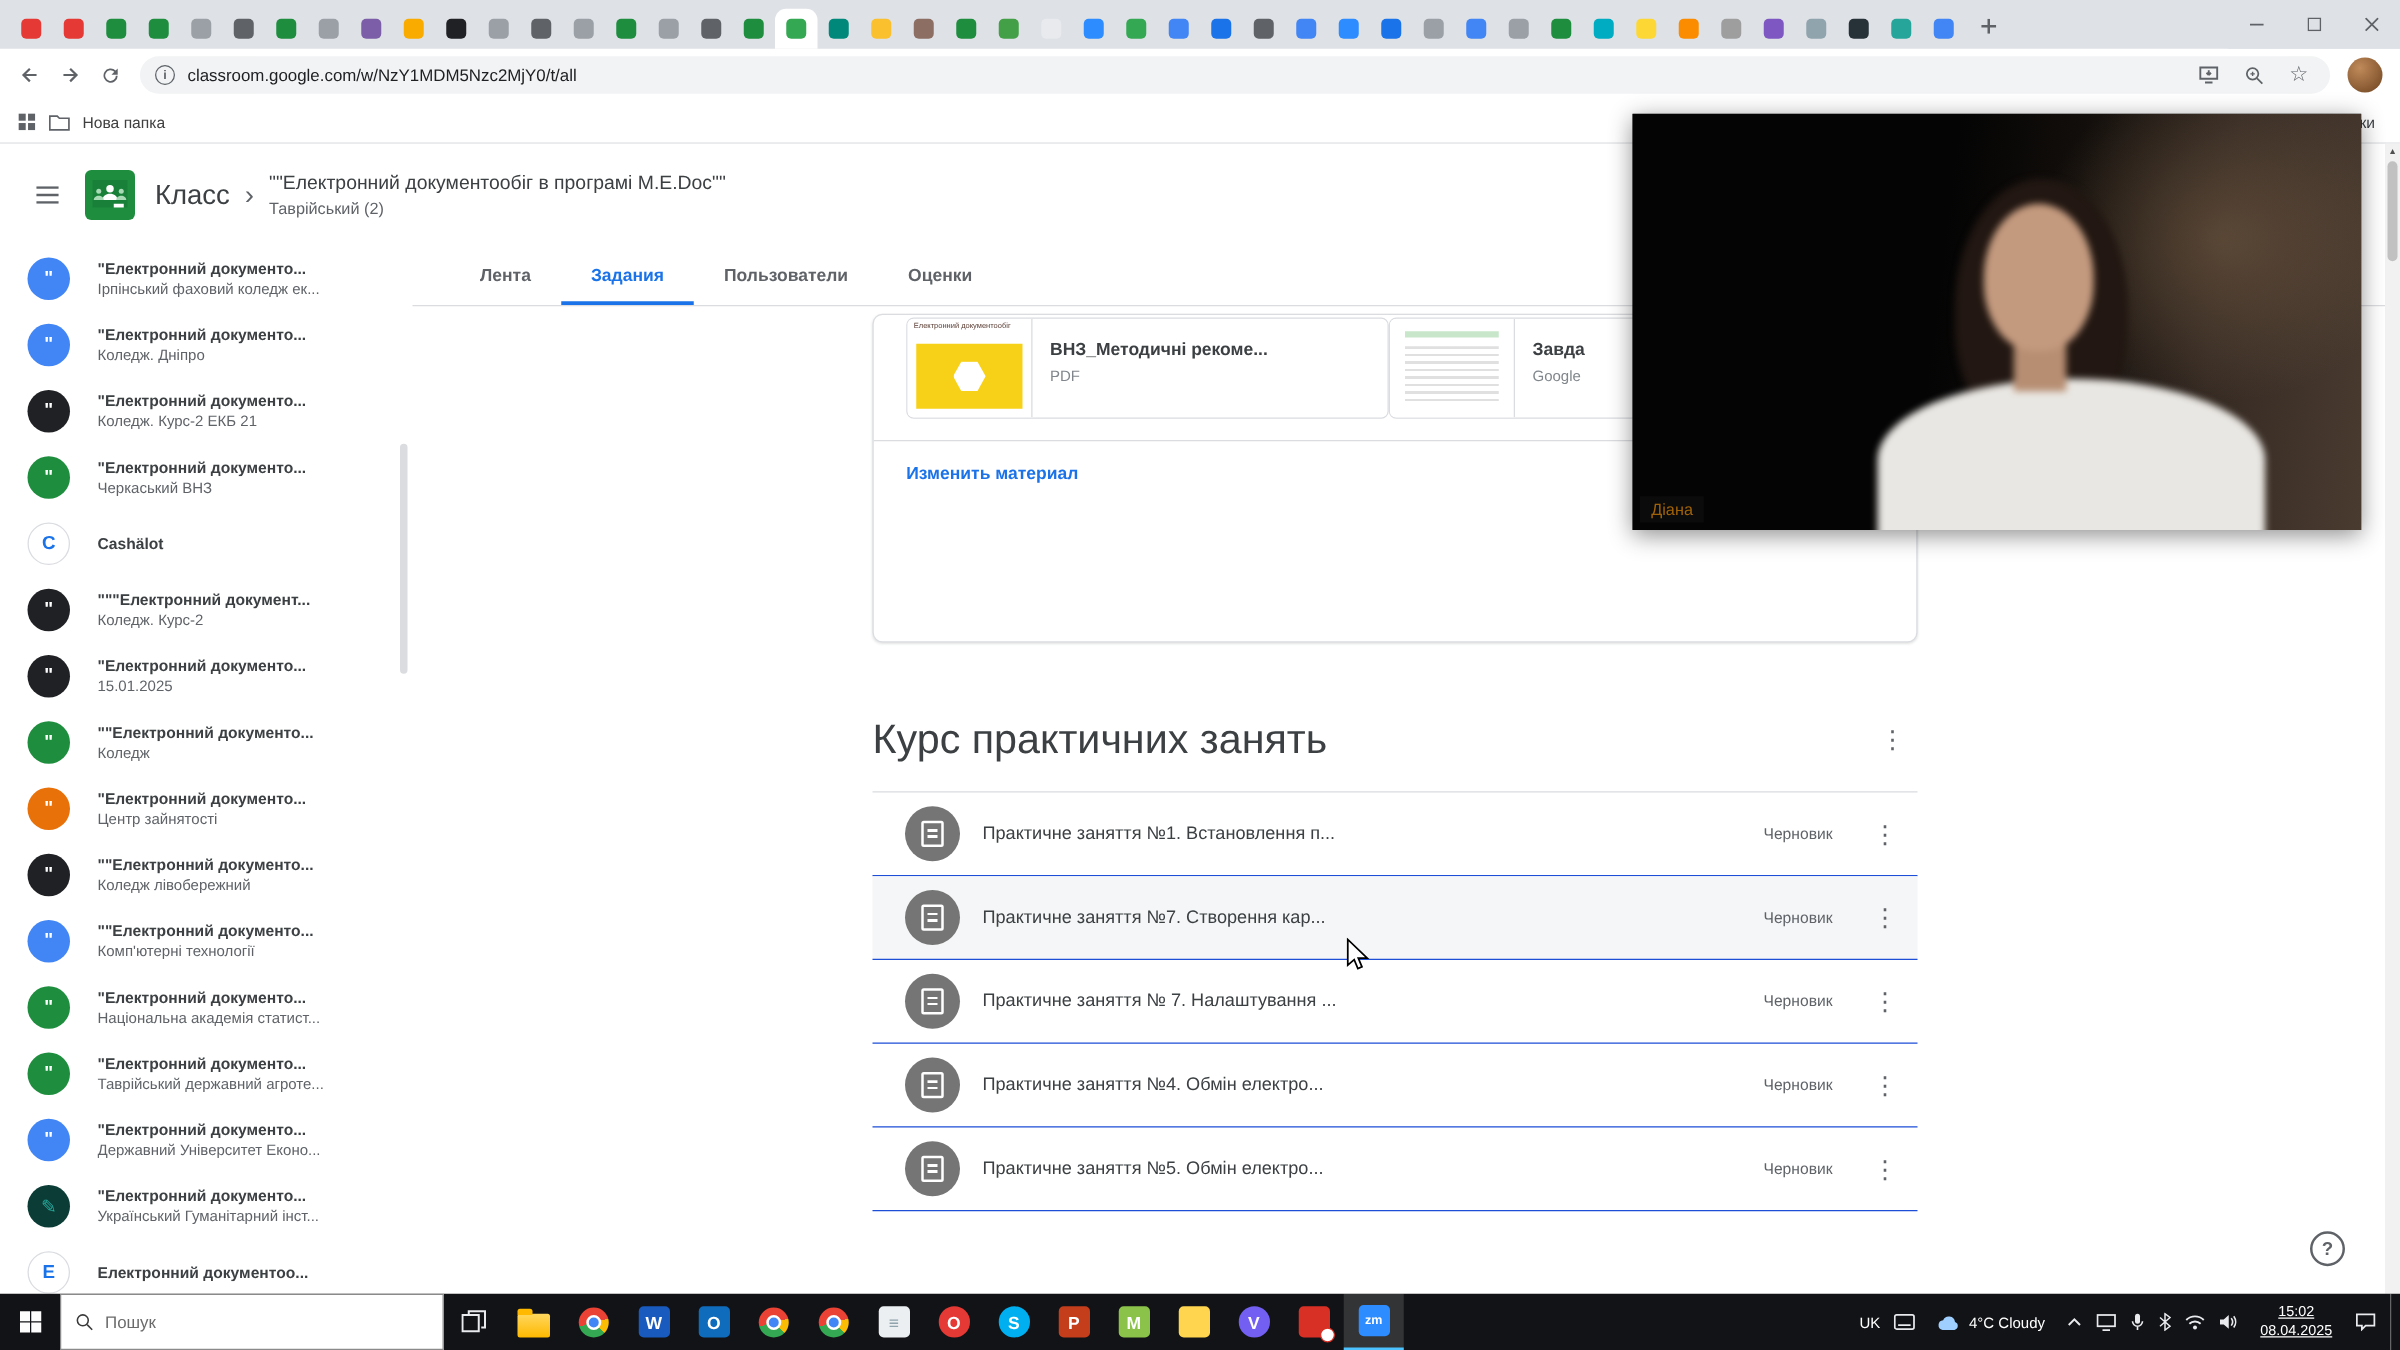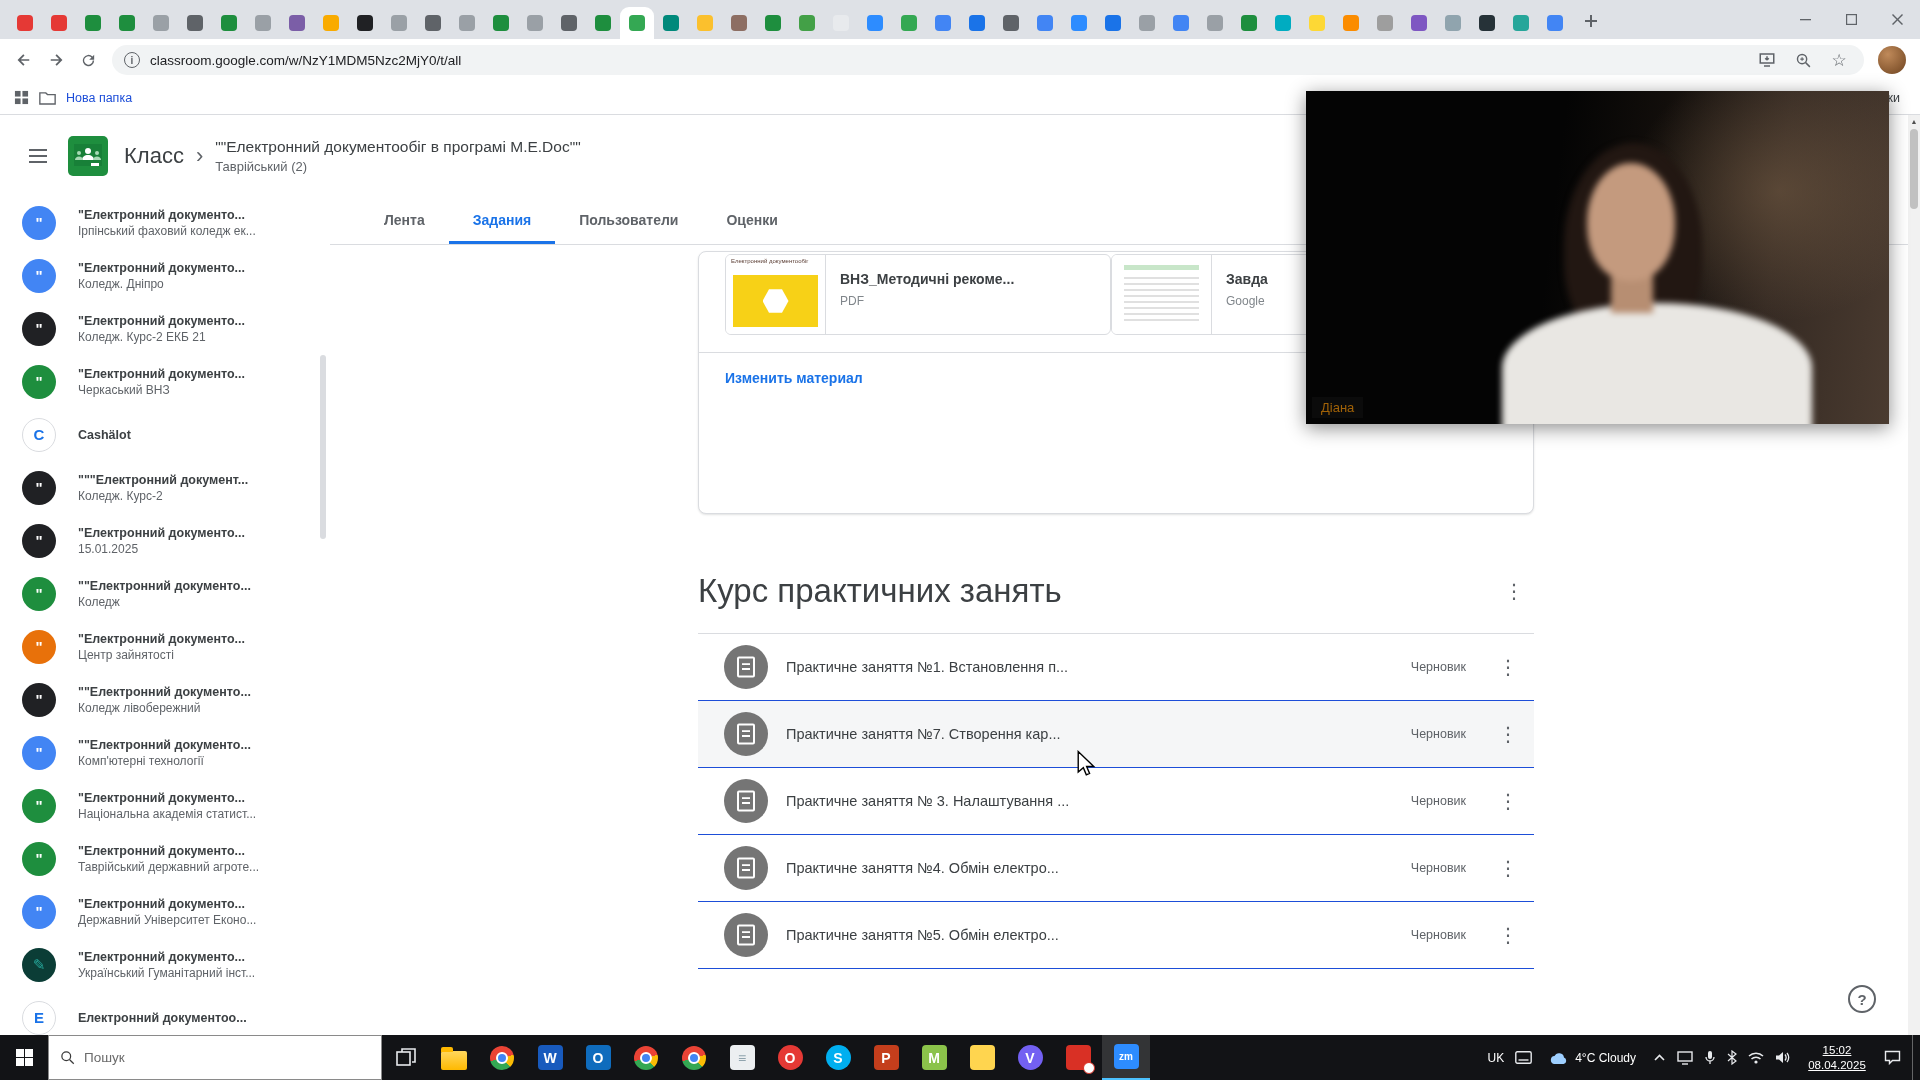--- a/index.html
+++ b/index.html
@@ -17,21 +17,21 @@
 
   .navbar { height:42px; background:#fff; display:flex; align-items:center; padding:0 8px; }
   .nav-ico { width:32px; height:32px; border-radius:50%; display:flex; align-items:center; justify-content:center; flex:0 0 auto; }
   .omnibox { flex:1; height:30px; background:#f1f3f4; border-radius:15px; display:flex; align-items:center; gap:10px; padding:0 12px; margin:0 8px; min-width:0; }
   .site-info { width:16px; height:16px; border:1.5px solid #5f6368; border-radius:50%; color:#5f6368; font-size:10px; display:flex; align-items:center; justify-content:center; font-weight:bold; flex:0 0 auto; }
   .url { font-size:13.5px; color:#202124; flex:1; white-space:nowrap; overflow:hidden; }
   .omni-ico { width:26px; height:26px; display:flex; align-items:center; justify-content:center; flex:0 0 auto; color:#5f6368; font-size:17px; }
   .avatar { width:28px; height:28px; border-radius:50%; background:radial-gradient(circle at 35% 30%, #c08a5a, #6e431f); margin:0 6px; flex:0 0 auto; }
 
   .bookmarks { height:34px; background:#fff; display:flex; align-items:center; gap:10px; padding:0 14px; border-bottom:1px solid #dadce0; }
-  .bm-label { font-size:12.5px; color:#1d4ed8; }
+  .bm-label { font-size:12.5px; color:#404040; }
   .bm-right { margin-left:auto; font-size:12.5px; color:#3c4043; padding-right:6px; }
 
   
   .gc-header { height:81px; background:#fff; display:flex; align-items:center; padding:0 14px; }
   .icon-btn { width:48px; height:48px; display:flex; align-items:center; justify-content:center; border-radius:50%; flex:0 0 auto; }
   .gc-crumb { font-size:22px; color:#3c4043; margin-left:6px; }
   .gc-chev { font-size:22px; color:#5f6368; margin:0 12px; }
   .gc-title { font-size:15.5px; color:#3c4043; }
   .gc-sub { font-size:13px; color:#5f6368; margin-top:3px; }
 
@@ -99,21 +99,21 @@
   .wc-face { position:absolute; left:281px; top:72px; width:88px; height:118px; background:#c49a7e; border-radius:50% 50% 46% 46%; }
   .wc-neck { position:absolute; left:305px; top:182px; width:42px; height:40px; background:#b78e72; }
   .wc-shirt { position:absolute; left:196px; top:212px; width:310px; height:130px; background:#e9e7e3; border-radius:50% 50% 0 0; }
   .wc-tag { position:absolute; left:6px; bottom:6px; background:rgba(15,15,15,.65); color:#a16207; font-size:13px; padding:3px 9px; z-index:2; }
 
   
   .taskbar { position:absolute; left:0; bottom:0; width:1920px; height:45px; background:#121316; display:flex; align-items:stretch; z-index:60; }
   .tb-start { width:48px; display:flex; align-items:center; justify-content:center; }
   .win-logo { width:17px; height:17px; display:grid; grid-template-columns:8px 8px; grid-template-rows:8px 8px; gap:1px; }
   .win-logo span { background:#fdfdfd; }
-  .tb-search { width:334px; background:#fff; border:1px solid #8a8a8a; display:flex; align-items:center; gap:9px; padding:0 11px; }
+  .tb-search { width:307px; background:#fff; border:1px solid #8a8a8a; display:flex; align-items:center; gap:9px; padding:0 11px; }
   .tb-search span { font-size:13.5px; color:#6b6b6b; }
   .tb-slot { width:48px; display:flex; align-items:center; justify-content:center; position:relative; }
   .tb-slot.active { background:rgba(255,255,255,.14); border-bottom:2px solid #4cc2ff; }
   .app-letter { width:25px; height:25px; border-radius:4px; display:flex; align-items:center; justify-content:center; color:#fff; font-weight:bold; font-size:14px; position:relative; }
   .app-circle { border-radius:50% !important; }
   .ico-chrome { width:24px; height:24px; border-radius:50%; background:conic-gradient(from -45deg, #ea4335 0 120deg, #fbbc05 120deg 180deg, #34a853 180deg 300deg, #ea4335 300deg 360deg); position:relative; }
   .ico-chrome::after { content:""; position:absolute; inset:6px; border-radius:50%; background:#4285f4; border:2.5px solid #fff; }
   .ico-folder { width:26px; height:19px; background:linear-gradient(#ffd75e,#ffb900); border-radius:2px; position:relative; margin-top:5px; }
   .ico-folder::before { content:""; position:absolute; top:-4px; left:0; width:12px; height:5px; background:#ffb900; border-radius:2px 2px 0 0; }
   .app-badge { position:absolute; right:-4px; bottom:-4px; width:12px; height:12px; border-radius:50%; background:#fff; border:1px solid #d93025; }
@@ -535,21 +535,21 @@
           <span class="kebab">⋮</span>
         </div>
         <div class="row hover">
           <span class="doc-ico sz-l"></span>
           <span class="row-title">Практичне заняття №7. Створення кар...</span>
           <span class="row-status">Черновик</span>
           <span class="kebab">⋮</span>
         </div>
         <div class="row">
           <span class="doc-ico sz-l"></span>
-          <span class="row-title">Практичне заняття № 3. Налаштування ...</span>
+          <span class="row-title">Практичне заняття № 7. Налаштування ...</span>
           <span class="row-status">Черновик</span>
           <span class="kebab">⋮</span>
         </div>
         <div class="row">
           <span class="doc-ico sz-l"></span>
           <span class="row-title">Практичне заняття №4. Обмін електро...</span>
           <span class="row-status">Черновик</span>
           <span class="kebab">⋮</span>
         </div>
         <div class="row">

